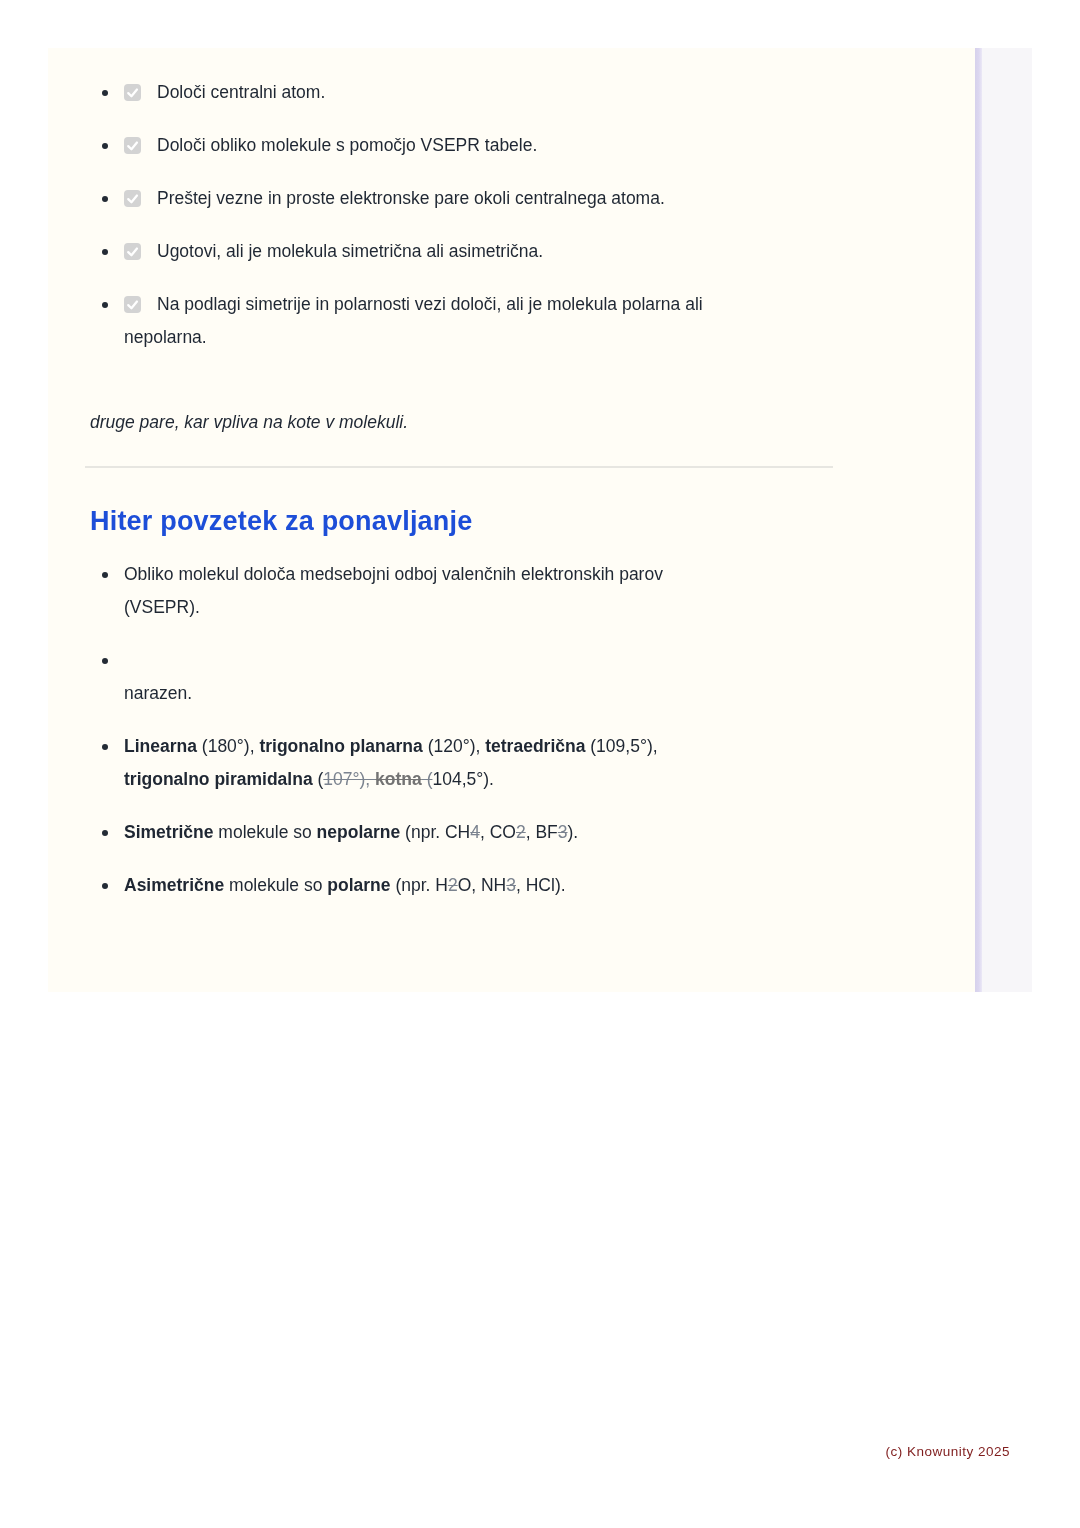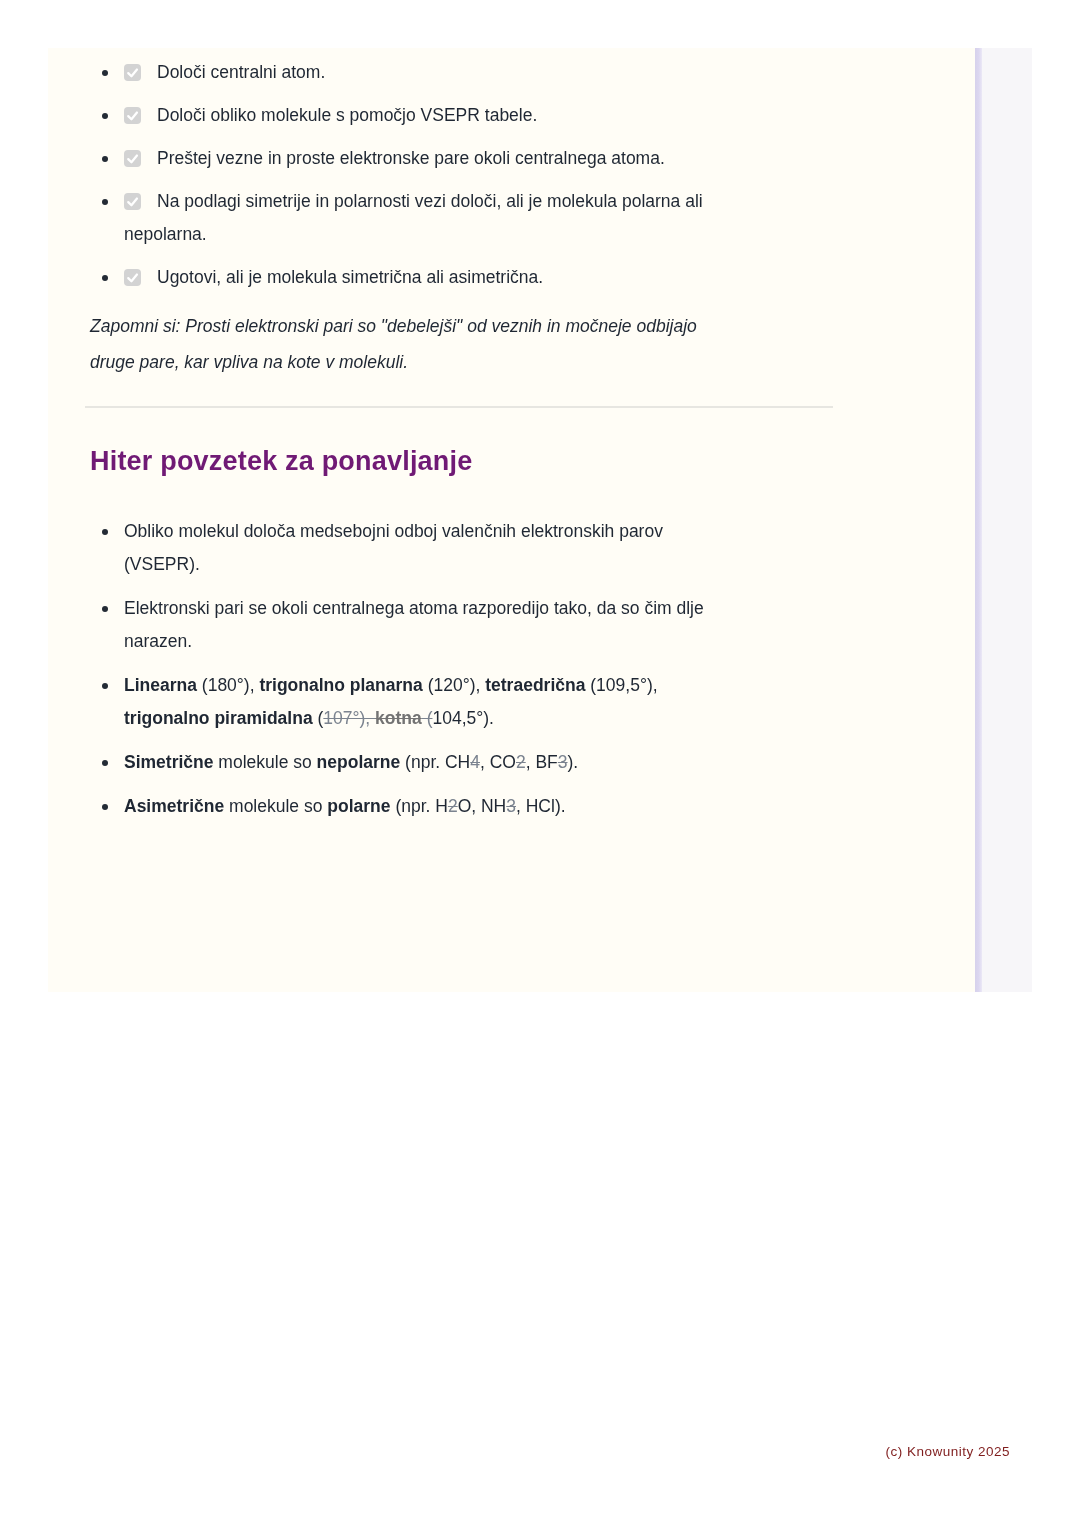--- a/index.html
+++ b/index.html
@@ -7,38 +7,38 @@
     width:1080px;height:1528px;position:relative;background:#ffffff;
     font-family:"Liberation Sans","DejaVu Sans",sans-serif;
     color:#1f2733;overflow:hidden;
   }
   .page{
     position:absolute;left:48px;top:48px;width:927px;height:944px;
     background:#fffdf6;box-sizing:border-box;padding:8px 143px 0 42px;
     font-size:17.5px;
   }
   ul{list-style:none;margin:0;padding:0;}
-  li{position:relative;padding-left:34px;line-height:33px;margin-bottom:10px;}
+  li{position:relative;padding-left:34px;line-height:33px;margin-bottom:10px;margin-top:20px;}
   .dot{
     position:absolute;left:12px;top:14px;width:6px;height:6px;
     border-radius:50%;background:#242b35;
   }
   .cb{
     display:inline-block;width:17px;height:17px;background:#d3d3d3;
     border-radius:4px;margin-right:16px;vertical-align:-3px;line-height:0;
   }
   .cb svg{display:block;}
   .note{font-style:italic;line-height:36px;margin:14px 0 0 0;}
   hr.divider{
     border:none;border-top:2px solid #e7e6e1;height:0;
     margin:26px 0 0 -5px;width:748px;
   }
   h2.sec{
-    color:#701a75;font-size:27px;line-height:34px;font-weight:bold;
-    margin:36px 0 37px 0;letter-spacing:0.2px;
+    color:#1d4ed8;font-size:27px;line-height:34px;font-weight:bold;
+    margin:36px 0 20px 0;letter-spacing:0.2px;
   }
   ul.summary li{margin-bottom:11px;}
   .b{font-weight:bold;}
   .s{text-decoration:line-through;color:#7b838f;}
   .b.s{color:#737373;}
   .gap-panel{
     position:absolute;left:982px;top:48px;width:50px;height:944px;
     background:#f7f6f9;
   }
   .scroll-thumb{
@@ -60,35 +60,35 @@
             <path d="M4 8.6l3 3 5.2-6.4" stroke="#ffffff" stroke-width="2.1" fill="none" stroke-linecap="round" stroke-linejoin="round"></path>
           </svg></span><span class="txt"><span>Določi centralni atom.</span></span></li>
       <li><span class="dot"></span><span class="cb"><svg viewBox="0 0 16 16" width="17" height="17">
             <path d="M4 8.6l3 3 5.2-6.4" stroke="#ffffff" stroke-width="2.1" fill="none" stroke-linecap="round" stroke-linejoin="round"></path>
           </svg></span><span class="txt"><span>Določi obliko molekule s pomočjo VSEPR tabele.</span></span></li>
       <li><span class="dot"></span><span class="cb"><svg viewBox="0 0 16 16" width="17" height="17">
             <path d="M4 8.6l3 3 5.2-6.4" stroke="#ffffff" stroke-width="2.1" fill="none" stroke-linecap="round" stroke-linejoin="round"></path>
           </svg></span><span class="txt"><span>Preštej vezne in proste elektronske pare okoli centralnega atoma.</span></span></li>
       <li><span class="dot"></span><span class="cb"><svg viewBox="0 0 16 16" width="17" height="17">
             <path d="M4 8.6l3 3 5.2-6.4" stroke="#ffffff" stroke-width="2.1" fill="none" stroke-linecap="round" stroke-linejoin="round"></path>
-          </svg></span><span class="txt"><span>Na podlagi simetrije in polarnosti vezi določi, ali je molekula polarna ali</span><br><span>nepolarna.</span></span></li>
+          </svg></span><span class="txt"><span>Ugotovi, ali je molekula simetrična ali asimetrična.</span></span></li>
       <li><span class="dot"></span><span class="cb"><svg viewBox="0 0 16 16" width="17" height="17">
             <path d="M4 8.6l3 3 5.2-6.4" stroke="#ffffff" stroke-width="2.1" fill="none" stroke-linecap="round" stroke-linejoin="round"></path>
-          </svg></span><span class="txt"><span>Ugotovi, ali je molekula simetrična ali asimetrična.</span></span></li>
+          </svg></span><span class="txt"><span>Na podlagi simetrije in polarnosti vezi določi, ali je molekula polarna ali</span><br><span>nepolarna.</span></span></li>
     </ul>
 
-  <p class="note"><span>Zapomni si: Prosti elektronski pari so "debelejši" od veznih in močneje odbijajo</span><br><span>druge pare, kar vpliva na kote v molekuli.</span></p>
+  <p class="note"><br><span>druge pare, kar vpliva na kote v molekuli.</span></p>
 
   <hr class="divider">
 
   <h2 class="sec">Hiter povzetek za ponavljanje</h2>
 
   <ul class="summary">
       <li><span class="dot"></span><span class="txt"><span>Obliko molekul določa medsebojni odboj valenčnih elektronskih parov</span><br><span>(VSEPR).</span></span></li>
-      <li><span class="dot"></span><span class="txt"><span>Elektronski pari se okoli centralnega atoma razporedijo tako, da so čim dlje</span><br><span>narazen.</span></span></li>
+      <li><span class="dot"></span><span class="txt"><br><span>narazen.</span></span></li>
       <li><span class="dot"></span><span class="txt"><span class="b">Linearna</span><span> (180°), </span><span class="b">trigonalno planarna</span><span> (120°), </span><span class="b">tetraedrična</span><span> (109,5°),</span><br><span class="b">trigonalno piramidalna</span><span> (</span><span class="s">107°), </span><span class="b s">kotna</span><span class="s"> (</span><span>104,5°).</span></span></li>
       <li><span class="dot"></span><span class="txt"><span class="b">Simetrične</span><span> molekule so </span><span class="b">nepolarne</span><span> (npr. CH</span><span class="s">4</span><span>, CO</span><span class="s">2</span><span>, BF</span><span class="s">3</span><span>).</span></span></li>
       <li><span class="dot"></span><span class="txt"><span class="b">Asimetrične</span><span> molekule so </span><span class="b">polarne</span><span> (npr. H</span><span class="s">2</span><span>O, NH</span><span class="s">3</span><span>, HCl).</span></span></li>
     </ul>
 
 </div>
 
 <div class="gap-panel"></div>
 <div class="scroll-thumb"></div>
 

